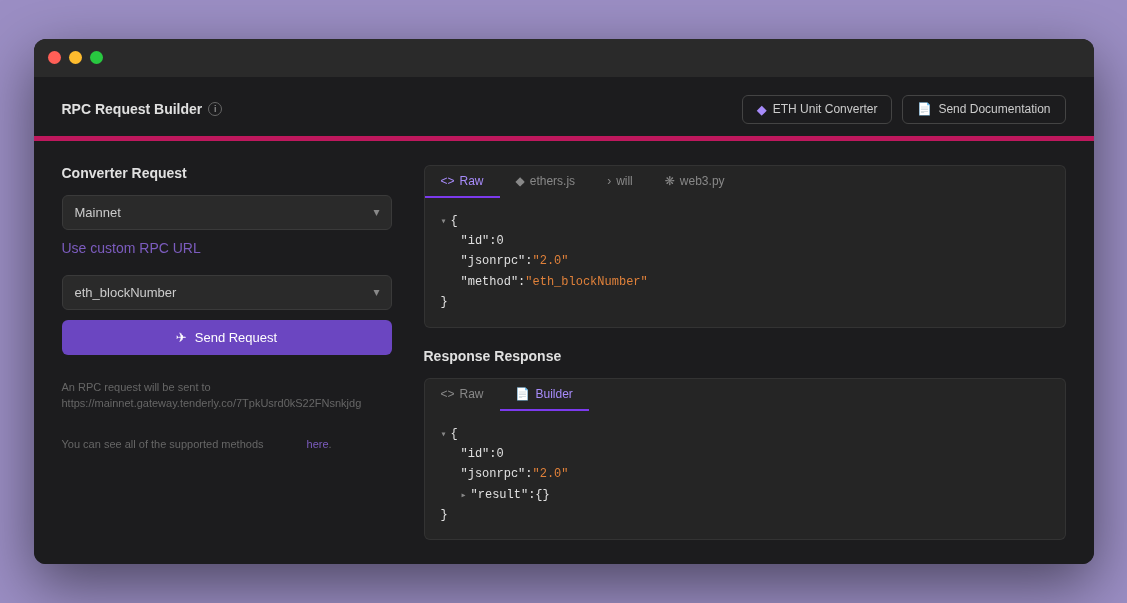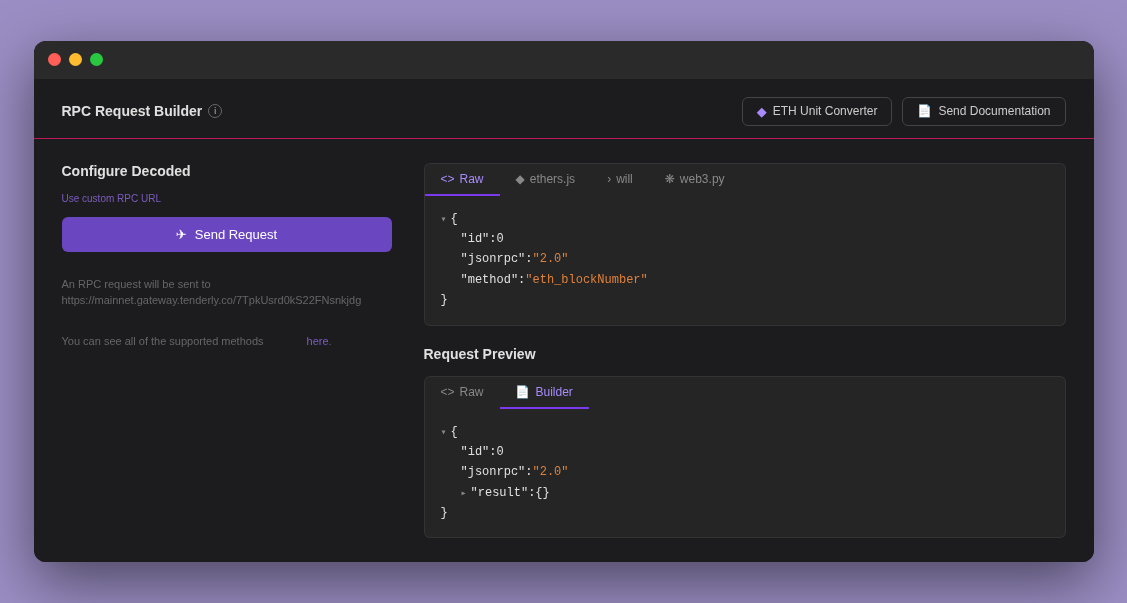--- a/index.html
+++ b/index.html
@@ -37,21 +37,21 @@
       background: #1c1c1e;
       display: flex;
       flex-direction: column;
       padding: 0;
     }
     .header {
       display: flex;
       align-items: center;
       justify-content: space-between;
       padding: 18px 28px 12px 28px;
-      border-bottom: 1px solid #be185d;
+      border-bottom: 5px solid #be185d;
     }
     .header-title {
       color: #e0e0e0;
       font-size: 14px;
       font-weight: 600;
       display: flex;
       align-items: center;
       gap: 6px;
     }
     .header-actions {
@@ -110,24 +110,24 @@
       position: absolute;
       right: 12px;
       top: 50%;
       transform: translateY(-50%);
       color: #888;
       pointer-events: none;
       font-size: 12px;
     }
     .custom-rpc-link {
       color: #7c5cbf;
-      font-size: 10px;
+      font-size: 14px;
       text-decoration: none;
       display: block;
-      margin-bottom: 13px;
+      margin-bottom: 19px;
       cursor: pointer;
     }
     .btn-send {
       width: 100%;
       background: #6b46c1;
       border: none;
       color: #fff;
       padding: 10px;
       border-radius: 6px;
       font-size: 13px;
@@ -251,25 +251,41 @@
         <button class="btn-outline">
           <span class="icon-doc">📄</span>
           <span>Send Documentation</span>
         </button>
       </div>
     </div>
 
     <div class="content">
 
       <div class="left-panel">
-        <div class="section-title">Configure Decoded</div>
-
+        <div class="section-title">Converter Request</div>
+
+        <div class="select-wrapper">
+          <select>
+            <option>Mainnet</option>
+            <option>Goerli</option>
+            <option>Sepolia</option>
+            <option>Polygon</option>
+          </select>
+        </div>
 
         <a class="custom-rpc-link">Use custom RPC URL</a>
 
+        <div class="select-wrapper">
+          <select>
+            <option>eth_blockNumber</option>
+            <option>eth_getBalance</option>
+            <option>eth_call</option>
+            <option>eth_gasPrice</option>
+          </select>
+        </div>
 
         <button class="btn-send">
           <span>✈</span>
           <span>Send Request</span>
         </button>
 
         <p class="hint-text">
           <span>An RPC request will be sent to https://mainnet.gateway.tenderly.co/7TpkUsrd0kS22FNsnkjdg</span>
         </p>
         <p class="hint-text">
@@ -320,21 +336,21 @@
               <span class="code-colon"> : </span>
               <span class="code-string">"eth_blockNumber"</span>
             </div>
             <div class="code-line">
               <span class="code-brace">}</span>
             </div>
           </div>
         </div>
 
         <div class="response-section">
-          <div class="section-title">Request Preview</div>
+          <div class="section-title">Response Response</div>
 
           <div class="tabs-bar-sm tabs-bar">
             <div class="tab">
               <span>&lt;&gt;</span>
               <span>Raw</span>
             </div>
             <div class="tab active">
               <span>📄</span>
               <span>Builder</span>
             </div>

